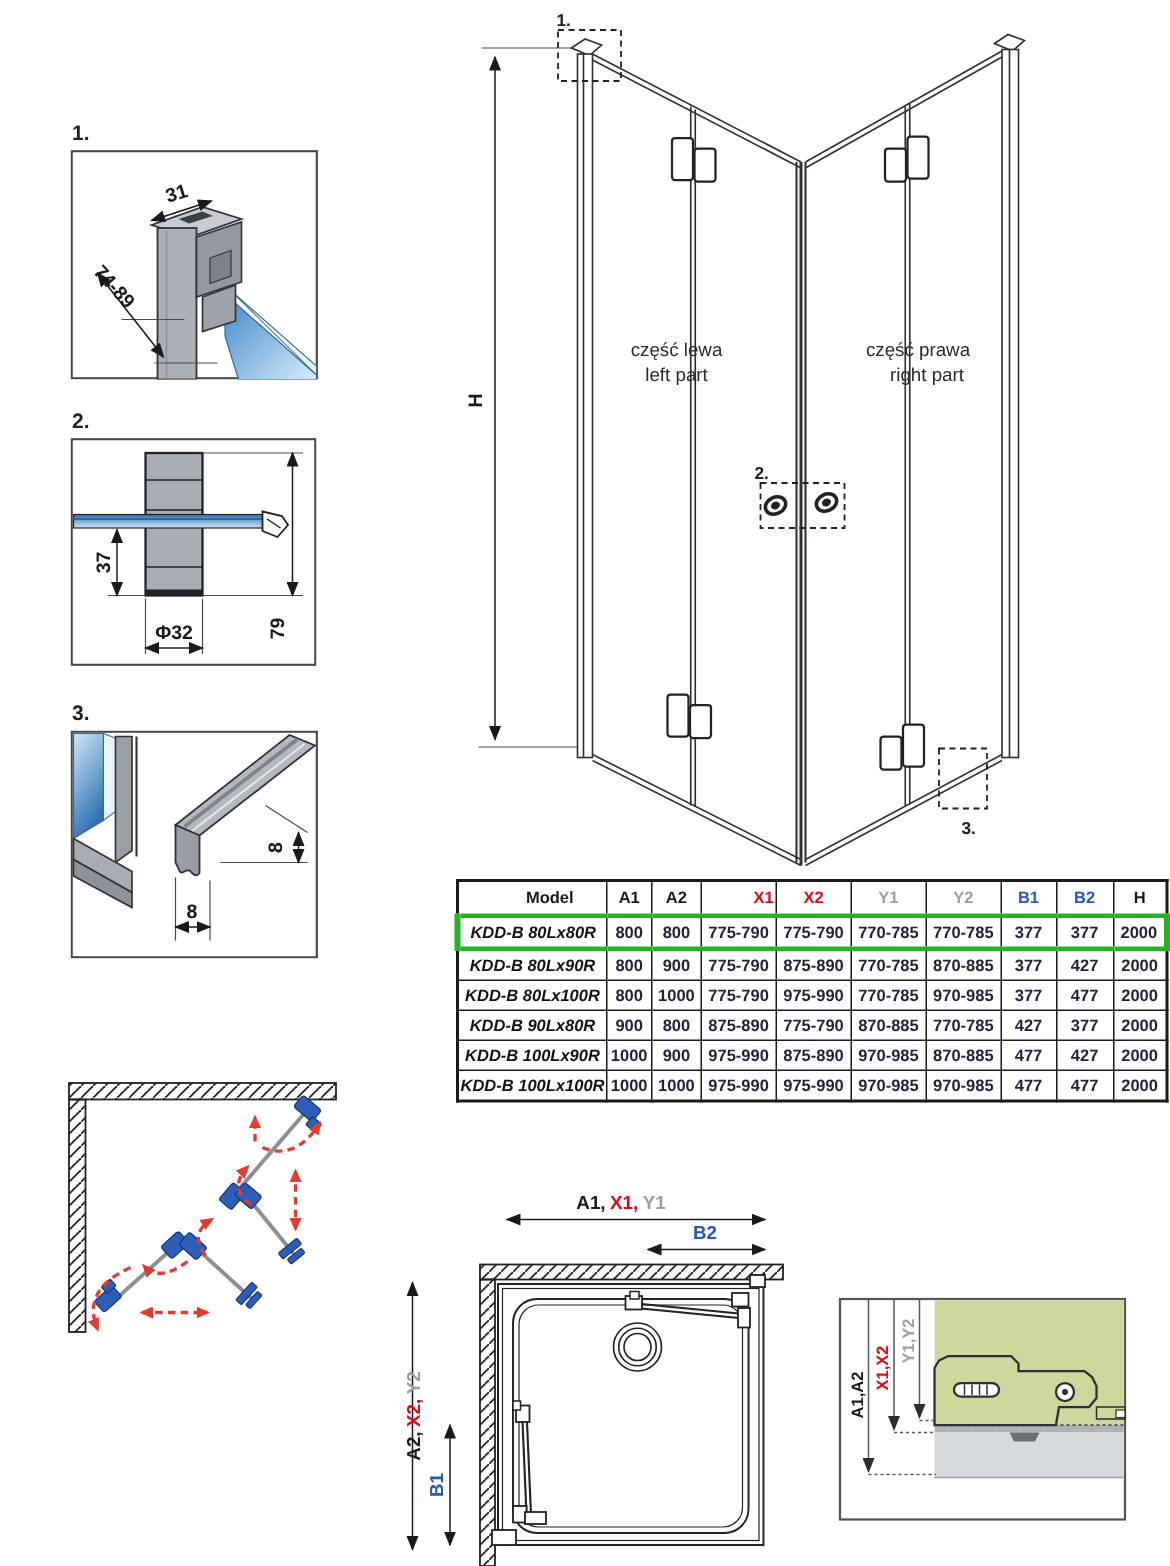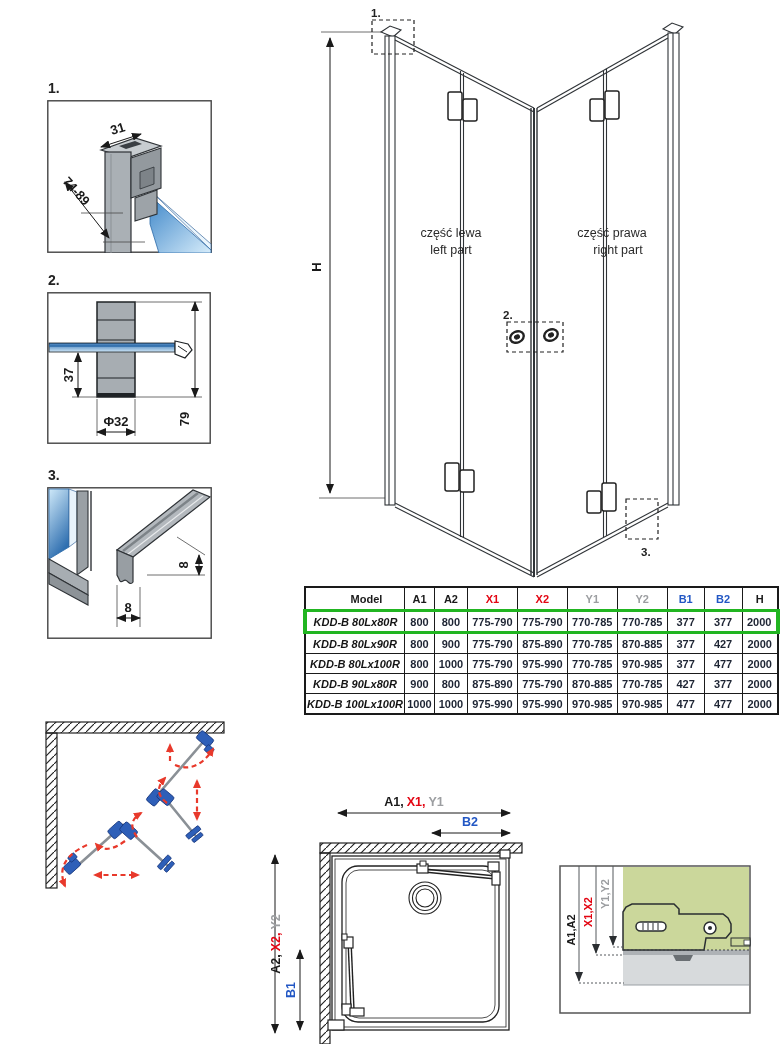--- a/index.html
+++ b/index.html
@@ -303,21 +303,21 @@
         <col style="width: 50px;">
         <col style="width: 37px;">
         <col style="width: 38px;">
         <col style="width: 36px;">
       </colgroup>
       <thead>
         <tr>
           <th style="color: rgb(26, 26, 26); padding-left: 24px;">Model</th>
           <th style="color: rgb(26, 26, 26); margin-left: 23px;">A1</th>
           <th style="color: rgb(26, 26, 26);">A2</th>
-          <th style="color: rgb(227, 6, 19);">X1</th>
+          <th style="color: rgb(227, 6, 19); text-align: right;">X1</th>
           <th style="color: rgb(227, 6, 19);">X2</th>
           <th style="color: rgb(156, 158, 161);">Y1</th>
           <th style="color: rgb(156, 158, 161);">Y2</th>
           <th style="color: rgb(34, 87, 196);">B1</th>
           <th style="color: rgb(34, 87, 196);">B2</th>
           <th style="color: rgb(26, 26, 26);">H</th>
         </tr>
       </thead>
       <tbody>
         <tr class="hl">
@@ -359,20 +359,32 @@
         <tr>
           <td class="model">KDD-B 90Lx80R</td>
           <td class="val">900</td>
           <td class="val">800</td>
           <td class="val">875-890</td>
           <td class="val">775-790</td>
           <td class="val">870-885</td>
           <td class="val">770-785</td>
           <td class="val">427</td>
           <td class="val">377</td>
+          <td class="val">2000</td>
+        </tr>
+        <tr>
+          <td class="model">KDD-B 100Lx90R</td>
+          <td class="val">1000</td>
+          <td class="val">900</td>
+          <td class="val">975-990</td>
+          <td class="val">875-890</td>
+          <td class="val">970-985</td>
+          <td class="val">870-885</td>
+          <td class="val">477</td>
+          <td class="val">427</td>
           <td class="val">2000</td>
         </tr>
         <tr>
           <td class="model">KDD-B 100Lx100R</td>
           <td class="val">1000</td>
           <td class="val">1000</td>
           <td class="val">975-990</td>
           <td class="val">975-990</td>
           <td class="val">970-985</td>
           <td class="val">970-985</td>

